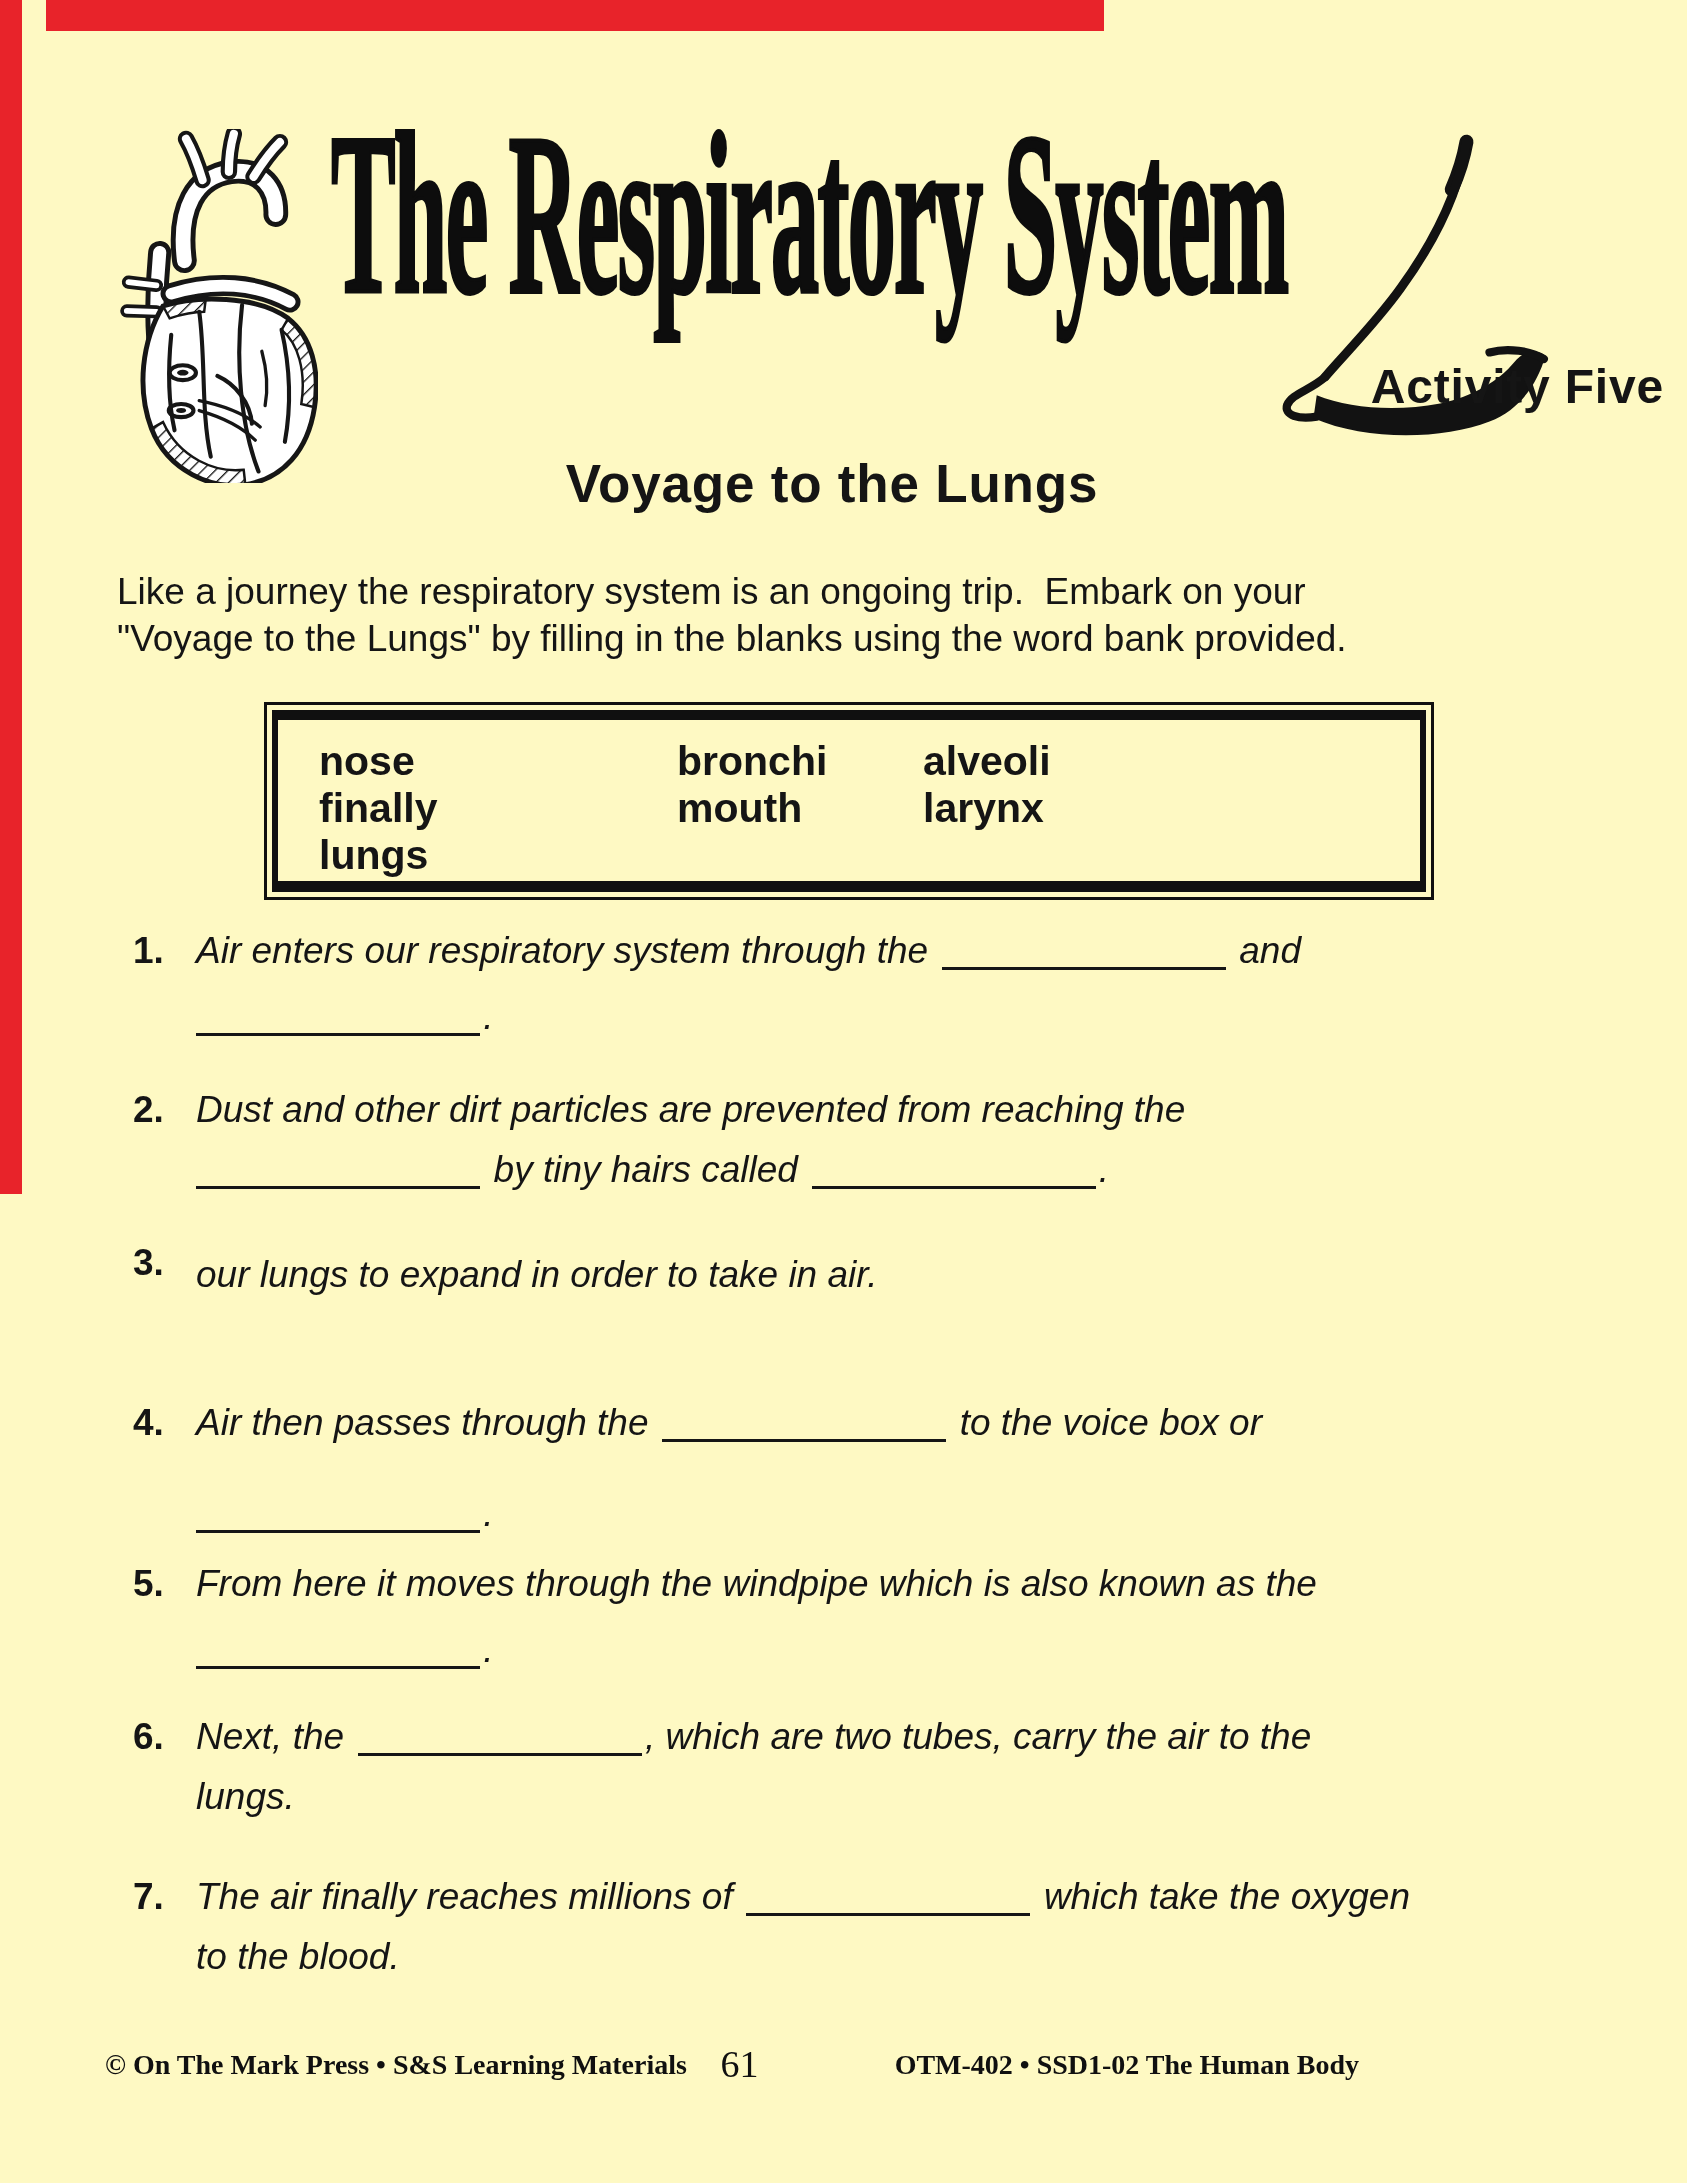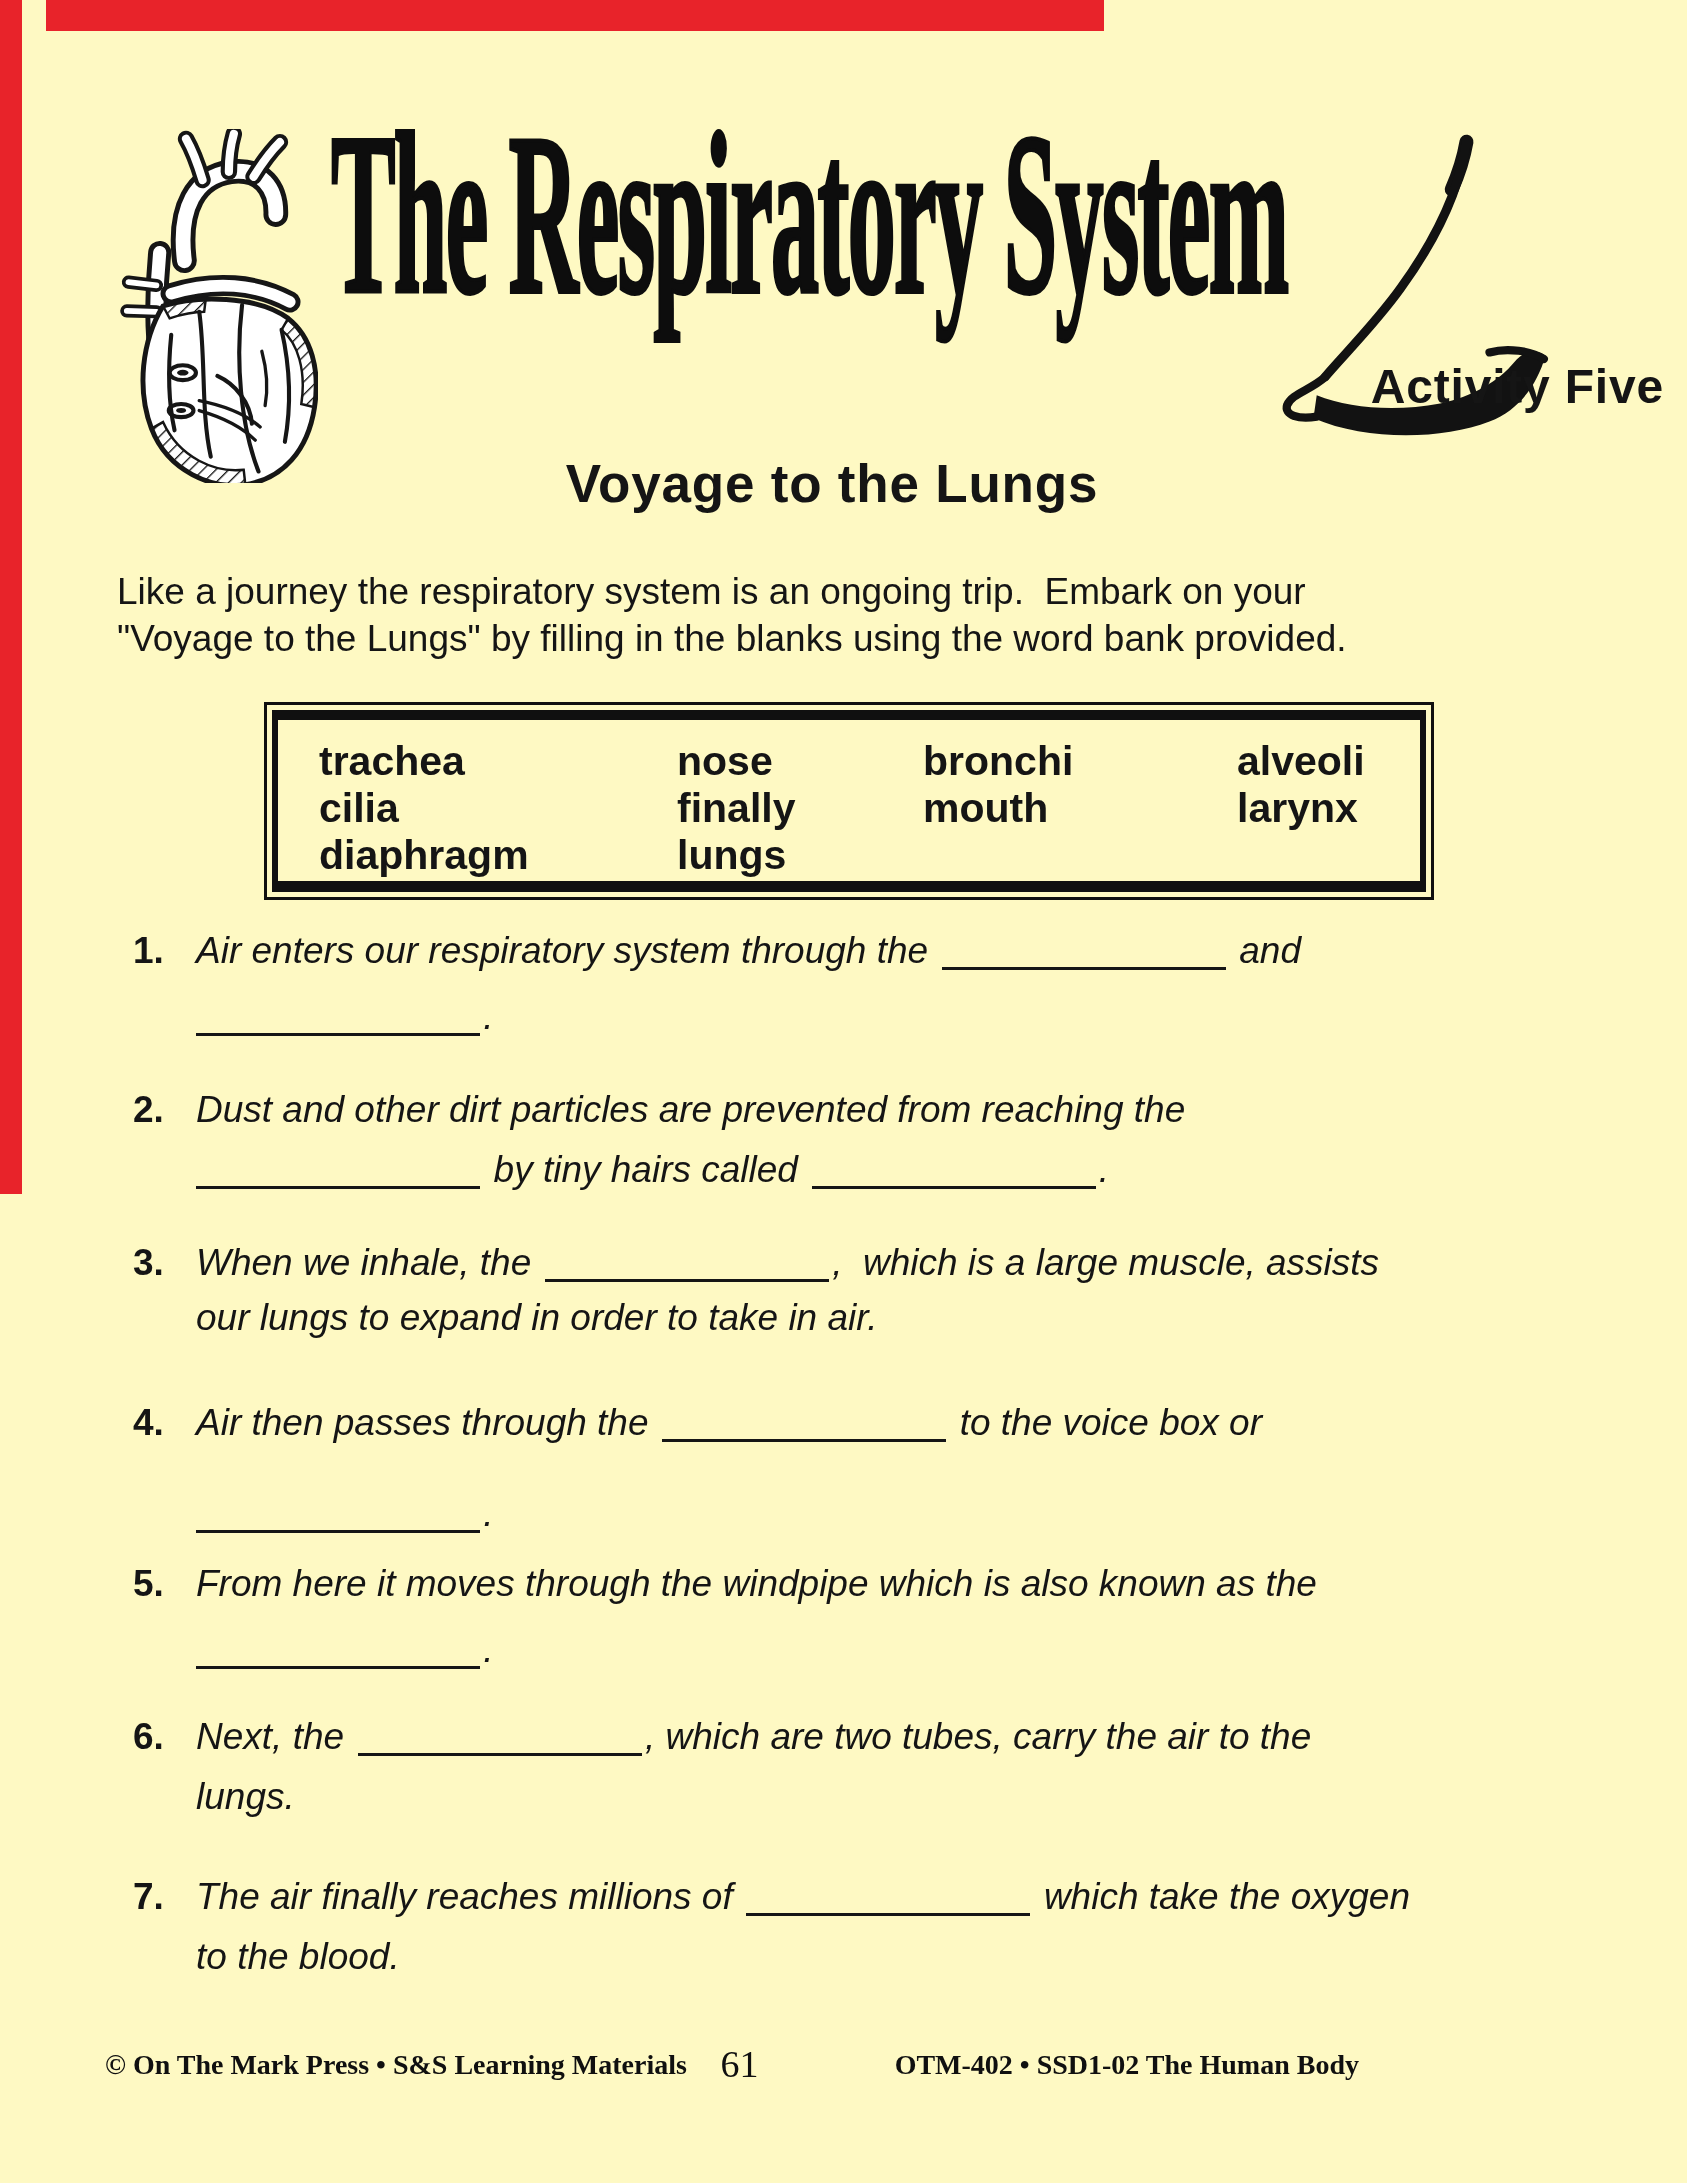--- a/index.html
+++ b/index.html
@@ -141,25 +141,20 @@
   <div class="center-band voyage">Voyage to the Lungs</div>
 
   <div class="intro">
     <div>Like a journey the respiratory system is an ongoing trip.&nbsp; Embark on your</div>
     <div>"Voyage to the Lungs" by filling in the blanks using the word bank provided.</div>
   </div>
 
   <div class="wordbank">
     <div class="wordbank-inner">
       <div class="wordbank-grid">
-        <div>
-          <span class="wb-word">trachea</span>
-          <span class="wb-word">cilia</span>
-          <span class="wb-word">diaphragm</span>
-        </div>
         <div>
           <span class="wb-word">nose</span>
           <span class="wb-word">finally</span>
           <span class="wb-word">lungs</span>
         </div>
         <div>
           <span class="wb-word">bronchi</span>
           <span class="wb-word">mouth</span>
         </div>
         <div>
@@ -182,21 +177,20 @@
     <span class="qnum">2.</span>
     <div class="qbody">
       <div class="qline"><span>Dust and other dirt particles are prevented from reaching the</span></div>
       <div class="qline" style="margin-top:16.5px"><span class="blank" style="margin-left:0"></span> <span>by tiny hairs called</span> <span class="blank"></span><span>.</span></div>
     </div>
   </div>
 
   <div class="question" style="top:1241px">
     <span class="qnum">3.</span>
     <div class="qbody">
-      <div class="qline"><span>When we inhale, the</span> <span class="blank"></span><span>,&nbsp; which is a large muscle, assists</span></div>
       <div class="qline" style="margin-top:11.5px"><span>our lungs to expand in order to take in air.</span></div>
     </div>
   </div>
 
   <div class="question" style="top:1401px">
     <span class="qnum">4.</span>
     <div class="qbody">
       <div class="qline"><span>Air then passes through the</span> <span class="blank"></span> <span>to the voice box or</span></div>
       <div class="qline" style="margin-top:48px"><span class="blank" style="margin-left:0"></span><span>.</span></div>
     </div>

